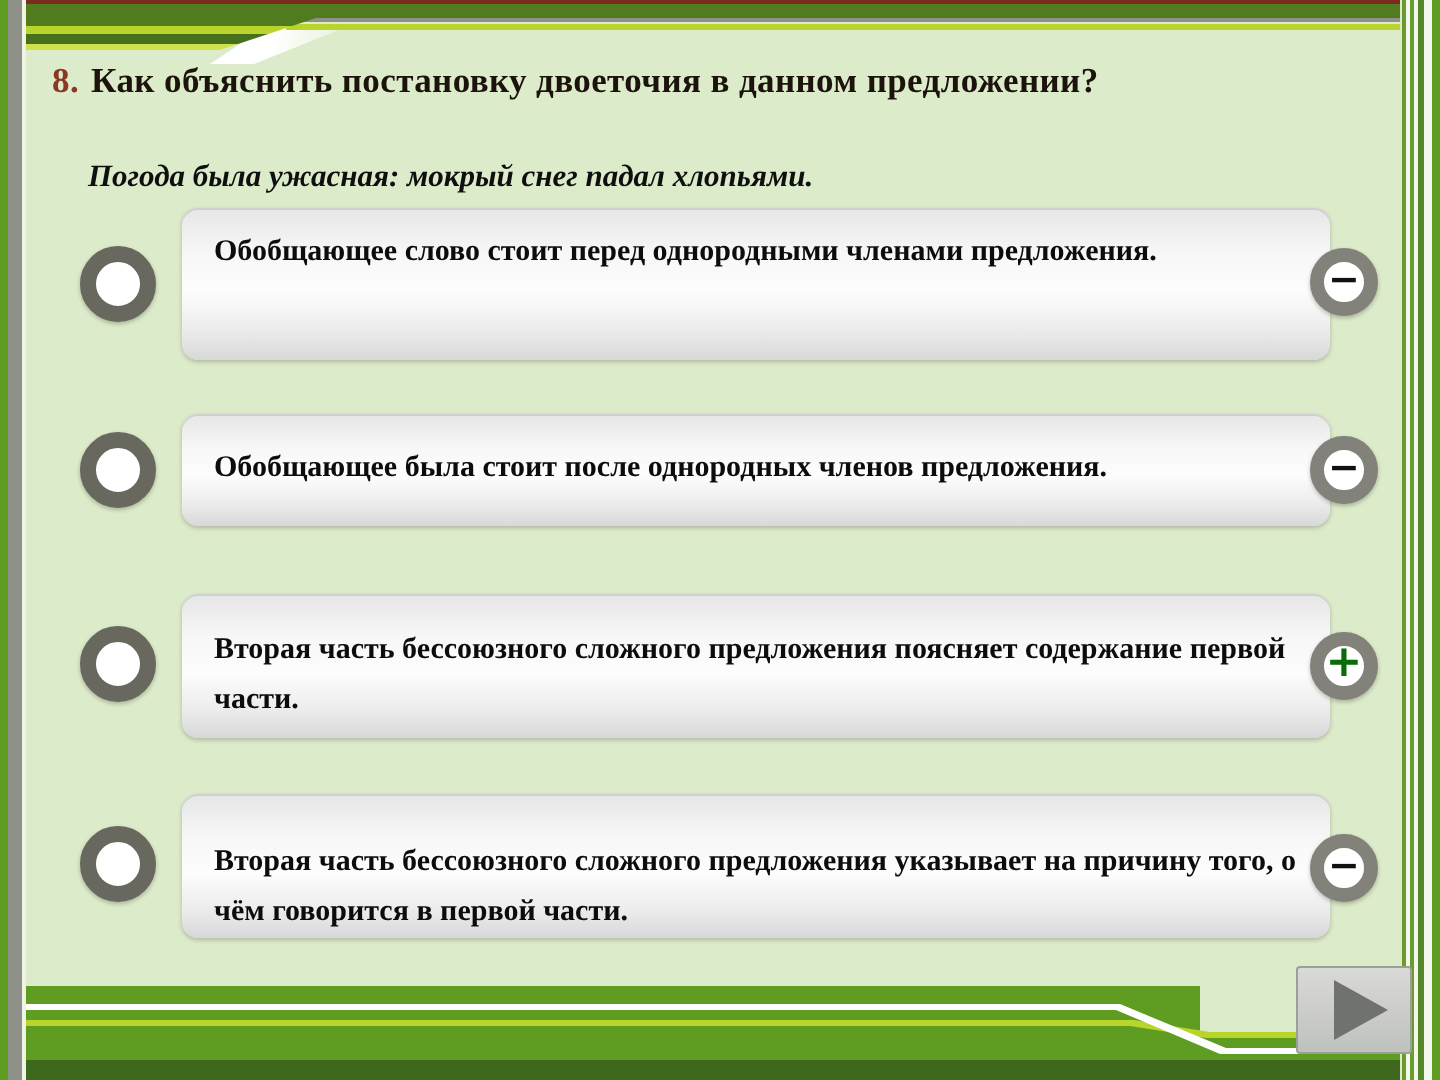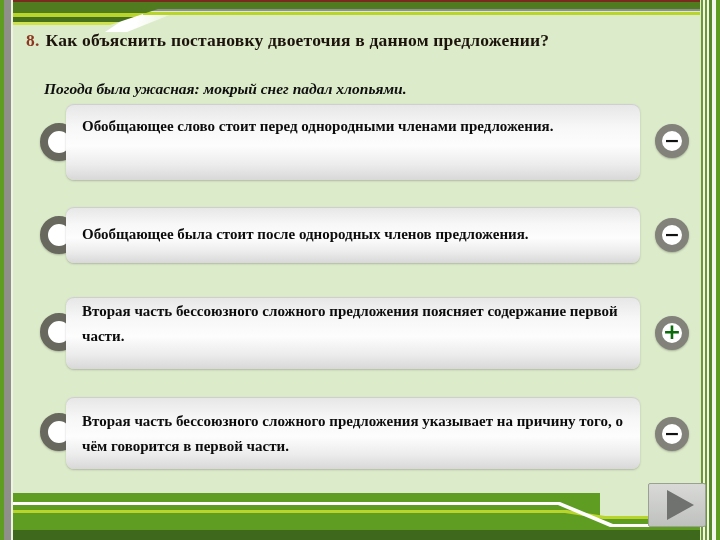--- a/index.html
+++ b/index.html
@@ -36,21 +36,21 @@
     position:absolute;left:26px;top:30px;right:34px;z-index:2;
     font-weight:bold;font-size:17.5px;color:#1c140c;letter-spacing:.2px;
   }
   .qnum{color:#8c3722;margin-right:6px;}
   .sentence{
     position:absolute;left:44px;top:60px;right:40px;z-index:2;
     font-weight:bold;font-style:italic;font-size:15.5px;color:#0f0f0f;margin-top:20px;
   }
   
   .opt-box{
-    position:absolute;left:66px;width:574px;box-sizing:border-box;z-index:2;
+    position:absolute;left:91px;width:574px;box-sizing:border-box;z-index:2;
     border-radius:8px;padding:10px 16px 0 16px;
     background:linear-gradient(180deg,#e6e6e6 0%,#f7f7f7 30%,#fdfdfd 55%,#ececec 80%,#d8d8d8 100%);
     box-shadow:0 1px 2px rgba(90,90,90,.35), inset 0 1px 0 #cfcfcf;
     font-weight:bold;font-size:15px;line-height:25px;color:#0c0c0c;
   }
   .opt-box.justify{text-align:justify;}
   .radio{
     position:absolute;left:40px;width:22px;height:22px;z-index:2;
     background:#fff;border:8px solid #68685f;border-radius:50%;
     box-shadow:0 1px 2px rgba(0,0,0,.25);
@@ -62,22 +62,22 @@
     box-shadow:0 1px 2px rgba(0,0,0,.25);
   }
   .mark{
     font-family:"DejaVu Sans",sans-serif;font-weight:bold;font-size:19px;
     line-height:18px;color:#111;margin-top:-2px;
   }
   .mark.plus{color:#0a6b0a;font-size:22px;margin-top:-3px;}
   
   .r1 .opt-box{top:104px;height:76px;}
   .r2 .opt-box{top:207px;height:56px;padding-top:15px;}
-  .r3 .opt-box{top:297px;height:72px;padding-top:2px;}
-  .r4 .opt-box{top:397px;height:72px;padding-top:12px;}
+  .r3 .opt-box{top:297px;height:72px;padding-top:16px;}
+  .r4 .opt-box{top:397px;height:72px;padding-top:22px;}
   .r1 .radio{top:123px;} .r2 .radio{top:216px;} .r3 .radio{top:313px;} .r4 .radio{top:413px;}
   .r1 .markbtn{top:124px;} .r2 .markbtn{top:218px;} .r3 .markbtn{top:316px;} .r4 .markbtn{top:417px;}
   
   .next-btn{
     position:absolute;left:648px;top:483px;width:56px;height:42px;z-index:6;
     background:linear-gradient(180deg,#d9dad7,#bfc1be);
     border:1px solid #9aa093;border-radius:2px;
     display:flex;align-items:center;justify-content:center;cursor:pointer;
   }
   .next-tri{

